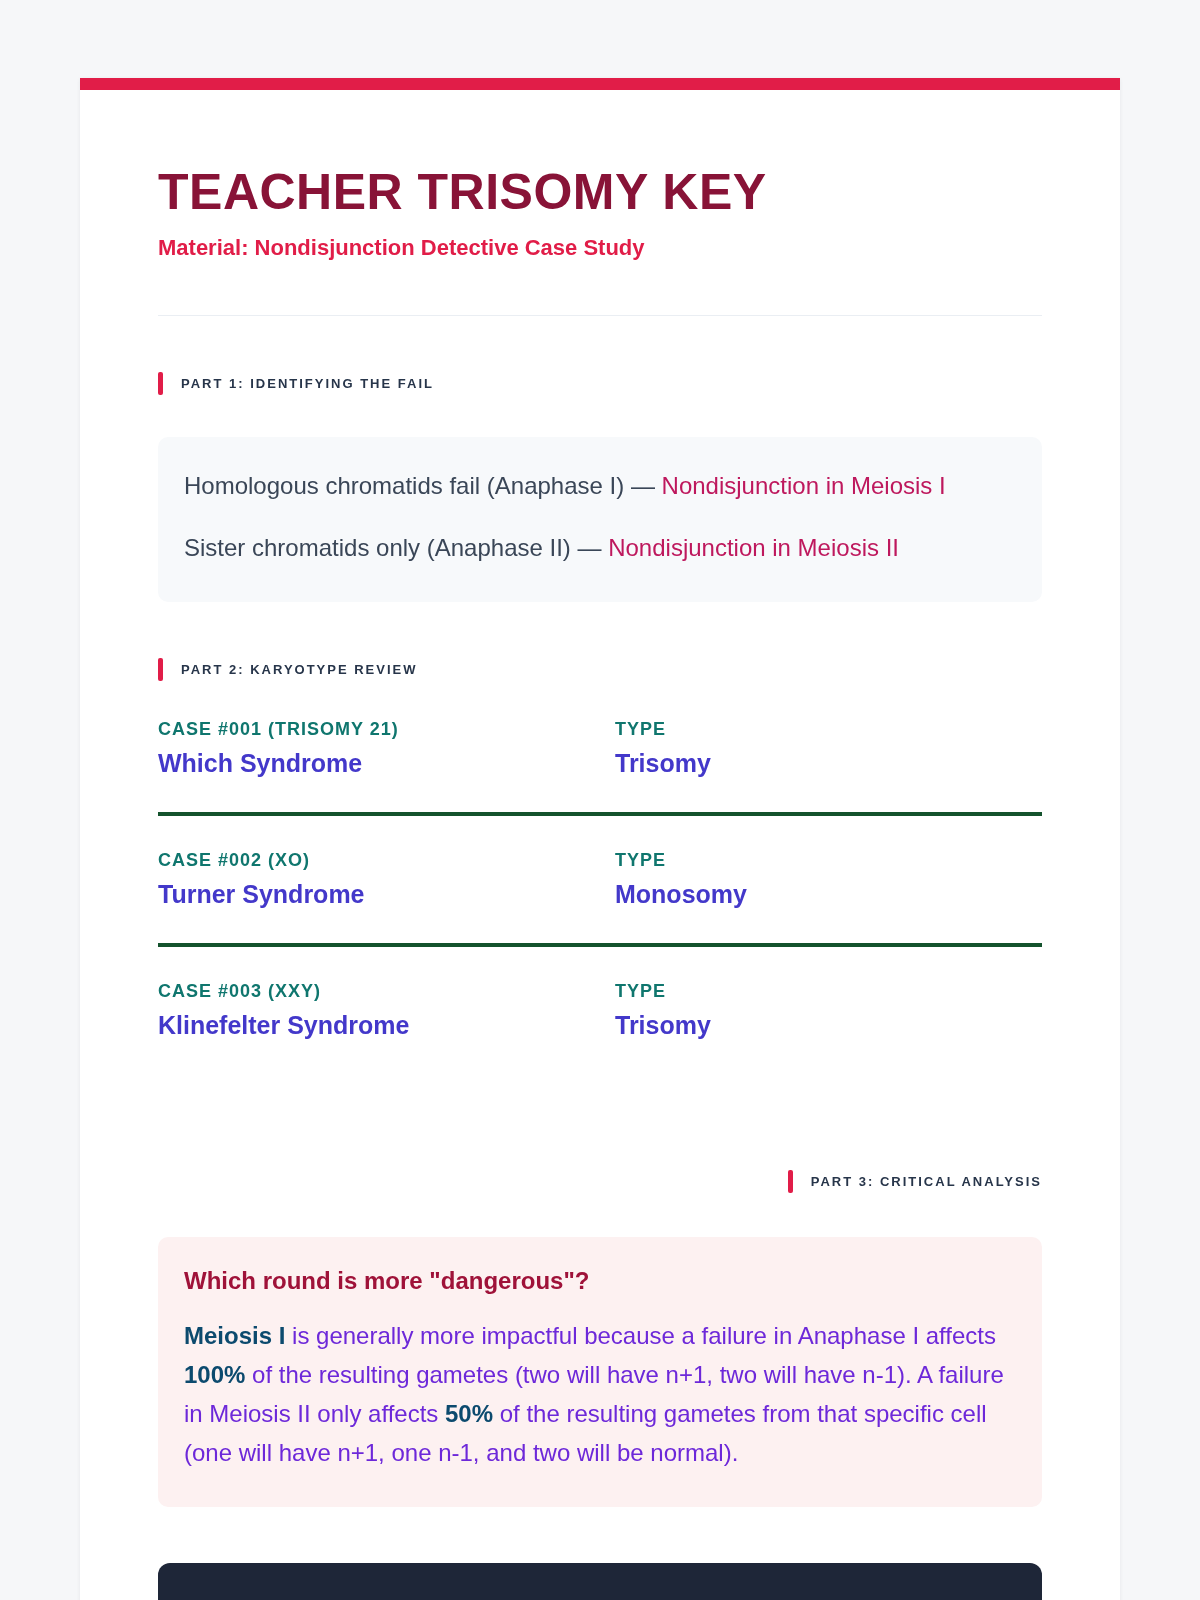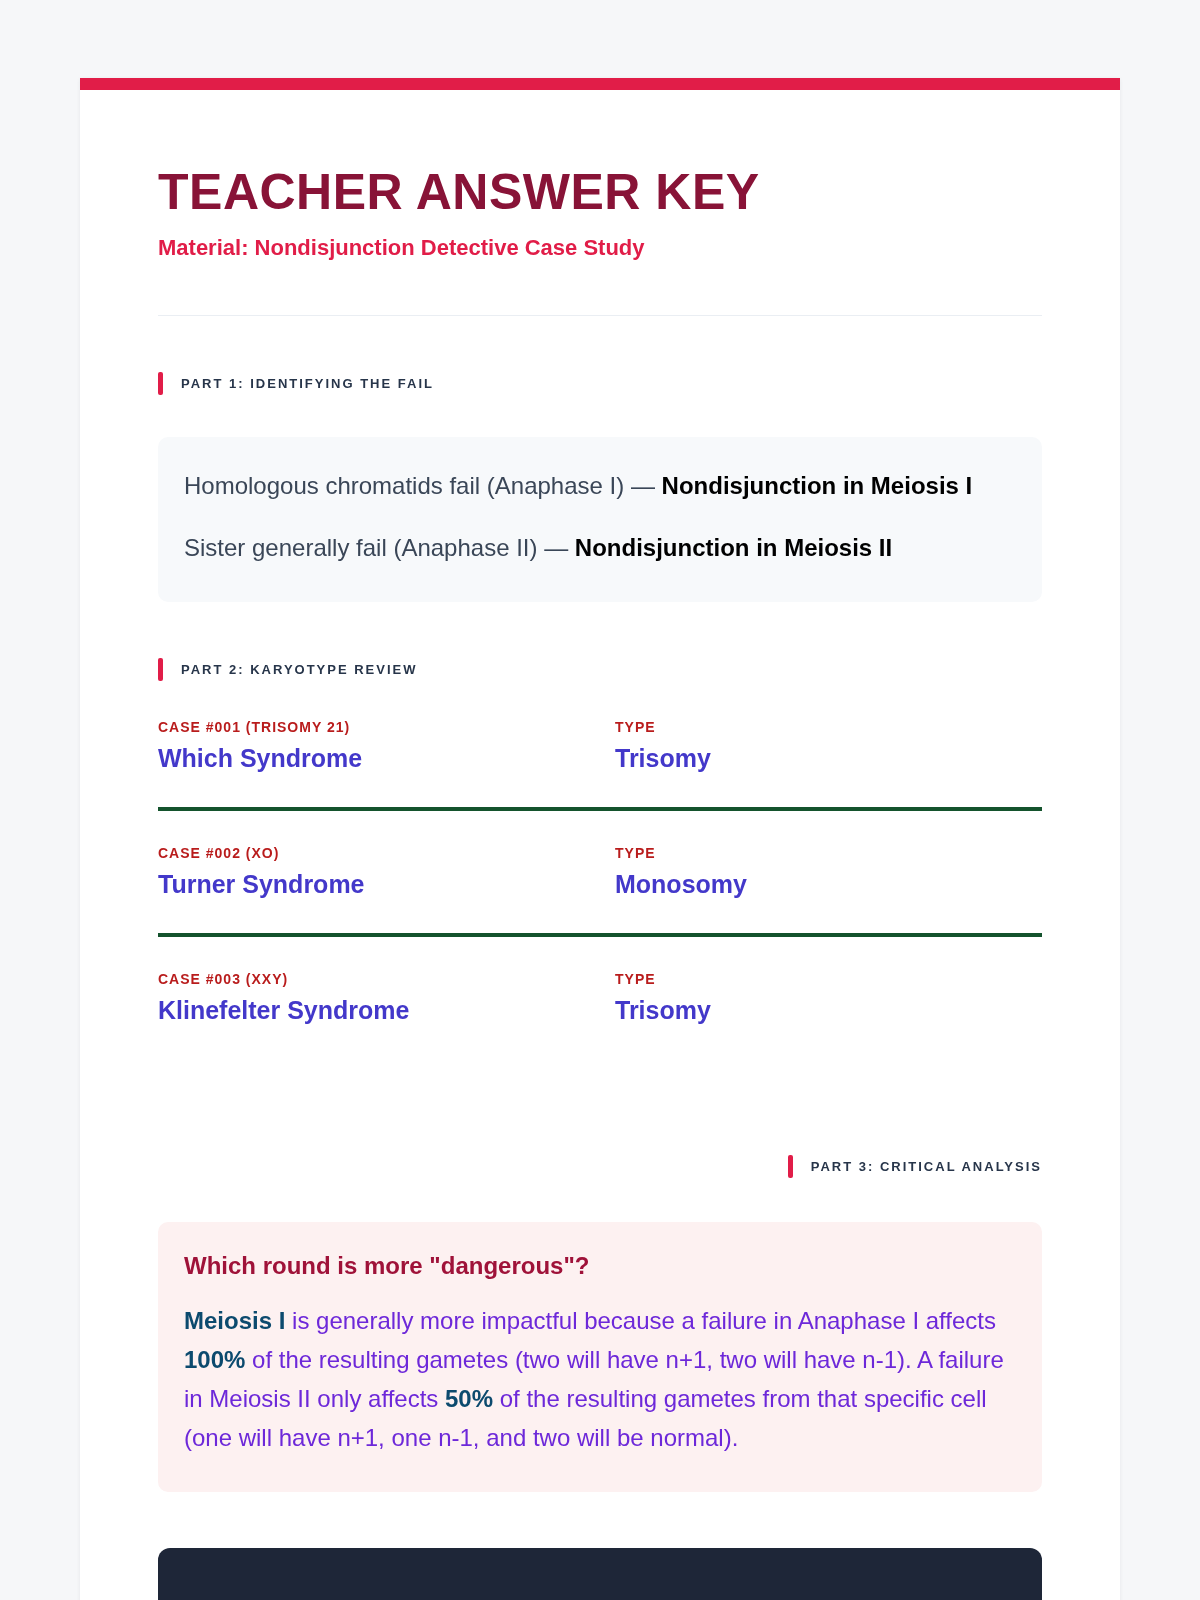--- a/index.html
+++ b/index.html
@@ -62,35 +62,35 @@
     background: #f7f9fb;
     border-radius: 10px;
     padding: 30px 26px 34px;
   }
   .answer-box p {
     font-size: 24px;
     line-height: 1.62;
     color: #3a4657;
   }
   .answer-box p + p { margin-top: 24px; }
-  .answer-box strong { color: #000000; font-weight: 700; }
+  .answer-box strong { color: #be185d; font-weight: 400; }
   
   .case-list { margin-top: 38px; }
   .case-row {
     display: grid;
     grid-template-columns: 457px 1fr;
     padding: 34px 0;
   }
   .case-row:first-child { padding-top: 0; }
   .case-row + .case-row { border-top: 4px solid #14532d; }
   .field-label {
-    font-size: 14px;
+    font-size: 18px;
     font-weight: 700;
     letter-spacing: 1px;
-    color: #b91c1c;
+    color: #0f766e;
     text-transform: uppercase;
   }
   .field-value {
     margin-top: 9px;
     font-size: 25px;
     font-weight: 700;
     color: #4338ca;
   }
   
   .analysis-box {
@@ -118,33 +118,33 @@
     background: #1e2638;
     border-radius: 12px;
   }
   .mt-part3 { margin-top: 96px; justify-content: flex-end; }
 </style>
 </head>
 <body>
 
 <div class="sheet">
 
-  <h1 class="doc-title">TEACHER ANSWER KEY</h1>
+  <h1 class="doc-title">TEACHER TRISOMY KEY</h1>
   <div class="doc-subtitle">Material: Nondisjunction Detective Case Study</div>
 
   <hr class="divider">
 
   <div class="section-heading">
     <span class="bar"></span>
     <span class="label">PART 1: IDENTIFYING THE FAIL</span>
   </div>
 
   <div class="answer-box">
     <p><span>Homologous chromatids fail (Anaphase I) — </span><strong>Nondisjunction in Meiosis I</strong></p>
-    <p><span>Sister generally fail (Anaphase II) — </span><strong>Nondisjunction in Meiosis II</strong></p>
+    <p><span>Sister chromatids only (Anaphase II) — </span><strong>Nondisjunction in Meiosis II</strong></p>
   </div>
 
   <div class="section-heading">
     <span class="bar"></span>
     <span class="label">PART 2: KARYOTYPE REVIEW</span>
   </div>
 
   <div class="case-list">
 
     <div class="case-row">

